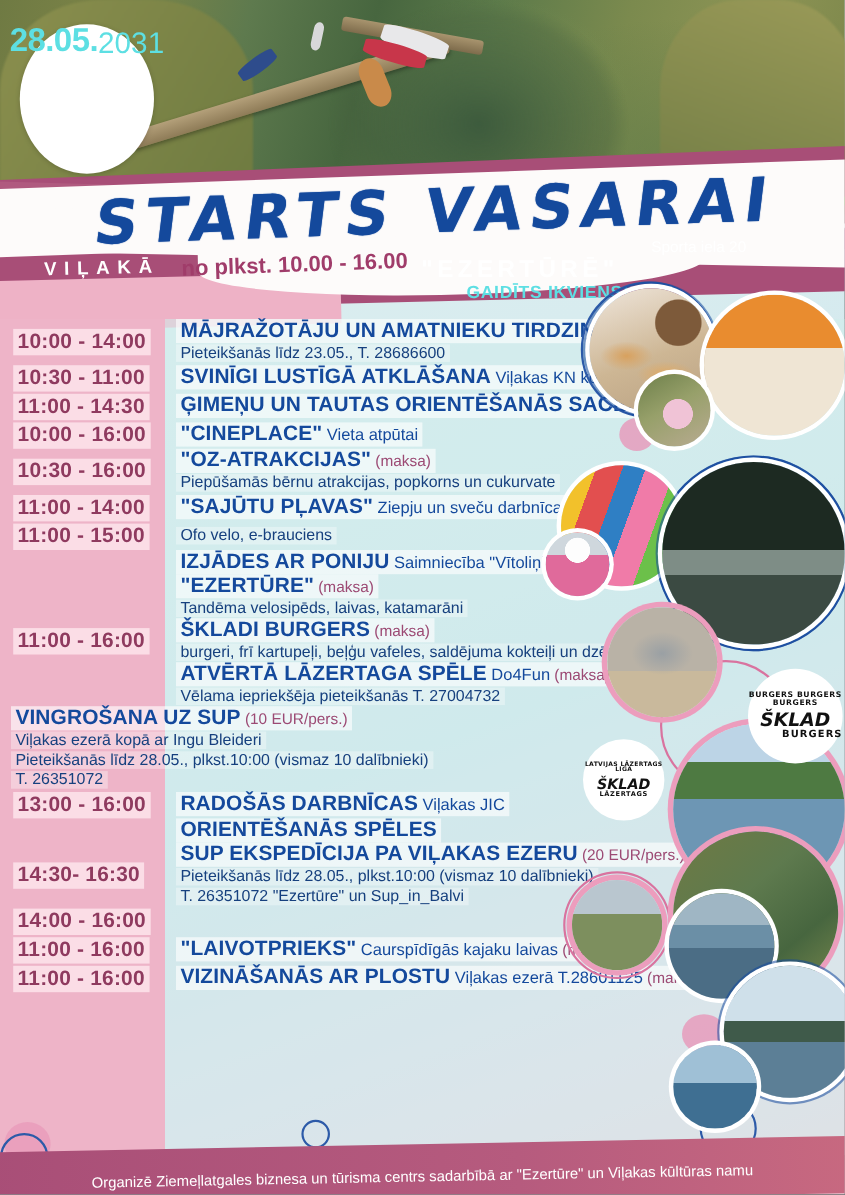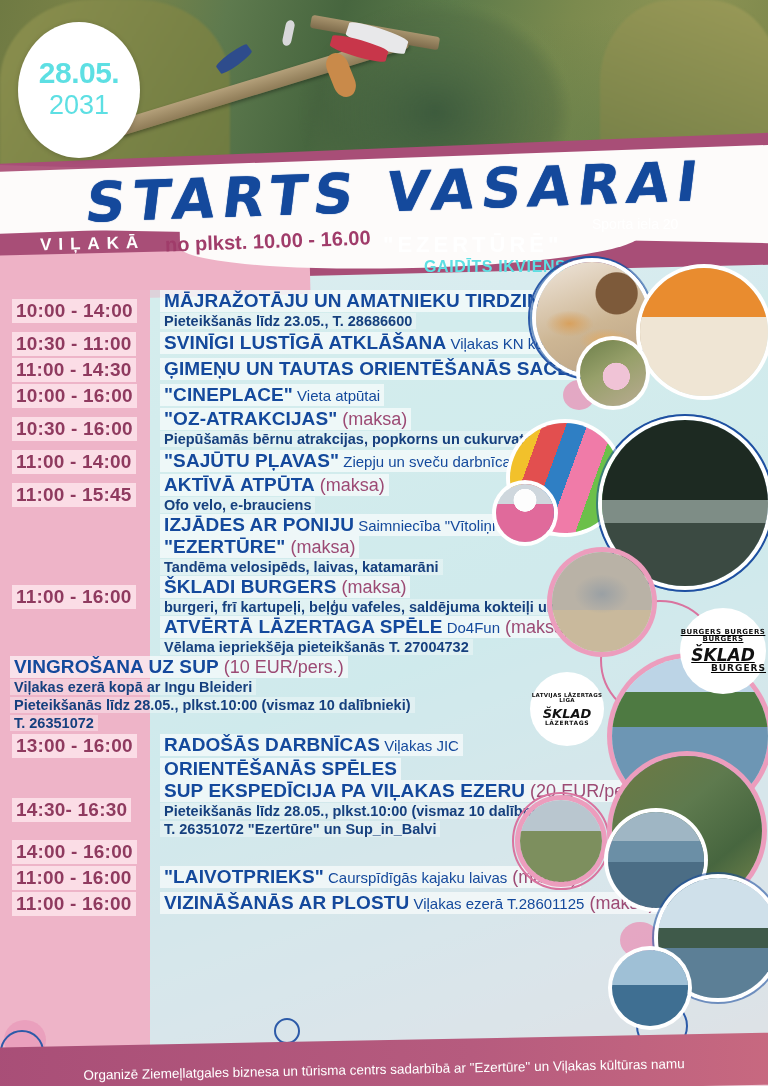--- a/index.html
+++ b/index.html
@@ -35,21 +35,21 @@
     position:absolute;left:310px;top:26px;width:130px;height:13px;
     background:linear-gradient(180deg,#a8946e,#7e6c4c);
     transform:rotate(10deg);border-radius:3px;
   }
   .sup{position:absolute;border-radius:50%/22%;}
   .boat{position:absolute;}
 
   
   .date-badge{
     position:absolute;left:18px;top:22px;width:122px;height:136px;border-radius:50%;
-    background:#fff;display:flex;flex-direction:column;align-items:center;justify-content:center;
+    background:#fff;display:flex;align-items:flex-start;justify-content:center;
     z-index:20;box-shadow:0 1px 5px rgba(0,0,0,.18);
   }
   .date-badge .d1{color:#5ddfe3;font-size:30px;font-weight:bold;letter-spacing:-.5px;line-height:1;}
   .date-badge .d2{color:#5ddfe3;font-size:27px;font-weight:300;line-height:1.15;margin-top:2px;}
 
   
   .ribbon-top{
     position:absolute;left:-20px;top:148px;width:820px;height:46px;background:#a84e77;
     transform:rotate(-2.3deg);z-index:5;
   }
@@ -114,23 +114,23 @@
   .row{position:relative;display:flex;align-items:center;}
   .r-time{
     width:150px;flex:0 0 150px;padding-left:12px;padding-top:2px;
     color:#8f3a5f;font-size:19px;font-weight:bold;letter-spacing:.2px;white-space:nowrap;
   }
   .r-time span{background:#fbdde6;padding:1px 4px;display:inline-block;}
   .r-body{flex:1;padding-left:10px;padding-right:6px;}
   .r-main{display:inline-block;background:rgba(255,255,255,.62);padding:0 4px;white-space:nowrap;}
   .t-big{color:#14499c;font-size:19px;font-weight:bold;letter-spacing:.1px;}
   .t-sub{color:#14499c;font-size:15px;font-weight:normal;}
-  .t-paid{color:#9c4a74;font-size:18px;}
+  .t-paid{color:#9c4a74;font-size:14px;}
   .r-note{
-    color:#16407e;font-size:14.5px;font-weight:bold;padding:0 4px;display:inline-block;
+    color:#16407e;font-size:14.5px;font-weight:normal;padding:0 4px;display:inline-block;
     background:rgba(255,255,255,.35);white-space:nowrap;
   }
 
   
   .pc{position:absolute;border-radius:50%;overflow:hidden;z-index:14;}
   .pc.ring{box-shadow:0 0 0 4px #fff, 0 0 0 6px rgba(20,73,156,.55);}
   .pc.ringpink{box-shadow:0 0 0 5px #ec9dbd;}
   .pc.ringwhite{box-shadow:0 0 0 4px #fff;}
   .outline-ring{position:absolute;border-radius:50%;border:2px solid #2c5aa8;z-index:13;}
   .outline-ring.pinkline{border-color:#d9739f;}
@@ -252,22 +252,22 @@
         </div>
         <div class="row">
           <div class="r-time"><span>10:30 - 16:00</span></div>
           <div class="r-body"><div class="r-main"><span class="t-big">"OZ-ATRAKCIJAS"</span><span class="t-paid"> (maksa)</span></div><div><div class="r-note">Piepūšamās bērnu atrakcijas, popkorns un cukurvate</div></div></div>
         </div>
         <div class="row">
           <div class="r-time"><span>11:00 - 14:00</span></div>
           <div class="r-body"><div class="r-main"><span class="t-big">"SAJŪTU PĻAVAS"</span><span class="t-sub"> Ziepju un sveču darbnīca</span></div></div>
         </div>
         <div class="row">
-          <div class="r-time"><span>11:00 - 15:45</span></div>
-          <div class="r-body"><div class="r-main"><span class="t-big">AKTĪVĀ ATPŪTA</span><span class="t-paid"> (maksa)</span></div><div><div class="r-note">Ofo velo, e-brauciens</div></div></div>
+          <div class="r-time"><span>11:00 - 15:00</span></div>
+          <div class="r-body"><div><div class="r-note">Ofo velo, e-brauciens</div></div></div>
         </div>
         <div class="row">
           <div class="r-time"></div>
           <div class="r-body"><div class="r-main"><span class="t-big">IZJĀDES AR PONIJU</span><span class="t-sub"> Saimniecība "Vītoliņi"</span><span class="t-paid"> (maksa)</span></div></div>
         </div>
         <div class="row">
           <div class="r-time"></div>
           <div class="r-body"><div class="r-main"><span class="t-big">"EZERTŪRE"</span><span class="t-paid"> (maksa)</span></div><div><div class="r-note">Tandēma velosipēds, laivas, katamarāni</div></div></div>
         </div>
         <div class="row">
@@ -315,21 +315,21 @@
 
   <div class="pc ringwhite ph-bounce" style="left:510px;top:423px;width:110px;height:110px;"></div>
   <div class="pc ringwhite ph-cotton" style="left:496px;top:484px;width:58px;height:58px;"></div>
   <div class="pc ring ph-terrace" style="left:602px;top:420px;width:166px;height:166px;"></div>
   <div class="outline-ring" style="left:596px;top:414px;width:178px;height:178px;"></div>
 
   <div class="pc ringpink ph-pony" style="left:552px;top:552px;width:100px;height:100px;"></div>
   <div class="outline-ring pinkline" style="left:600px;top:600px;width:120px;height:120px;"></div>
   <div class="pc ringpink ph-river" style="left:612px;top:658px;width:156px;height:156px;"></div>
 
-  <div class="logo" style="left:680px;top:608px;width:86px;height:86px;text-decoration:underline;">
+  <div class="logo" style="left:680px;top:608px;width:86px;height:86px;">
     <div class="logo-text">
       <div style="font-size:7px;letter-spacing:.5px;">BURGERS  BURGERS  BURGERS</div>
       <div style="font-size:17px;margin-top:4px;font-style:italic;">ŠKLAD</div>
       <div style="font-size:9px;letter-spacing:1px;text-align:right;">BURGERS</div>
     </div>
   </div>
   <div class="logo" style="left:530px;top:672px;width:74px;height:74px;">
     <div class="logo-text">
       <div style="font-size:5.5px;letter-spacing:.3px;">LATVIJAS LĀZERTAGS LIGA</div>
       <div style="font-size:13px;margin-top:3px;font-style:italic;">ŠKLAD</div>

